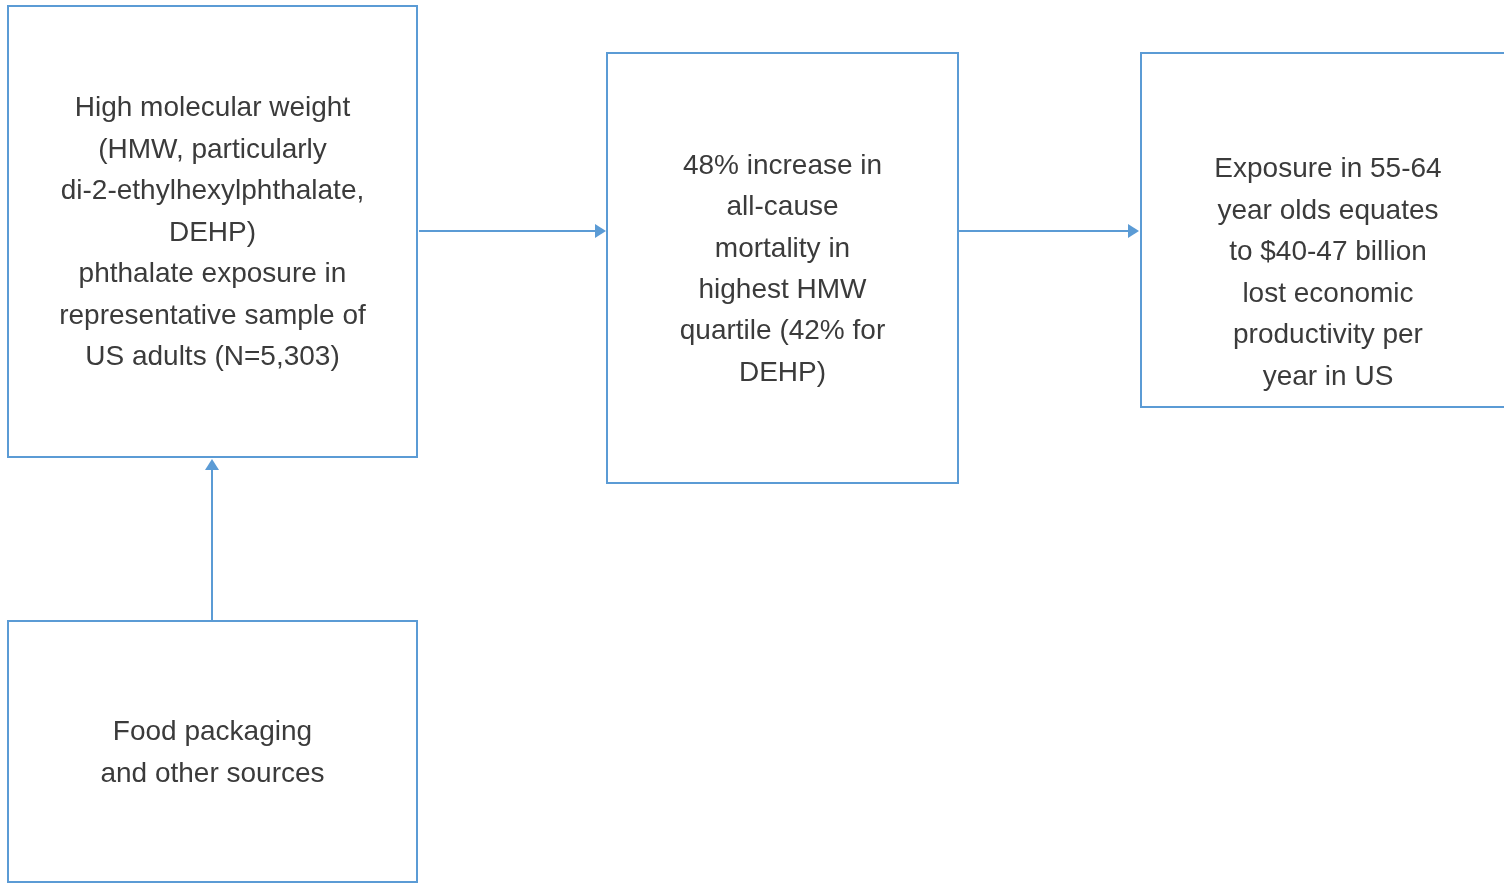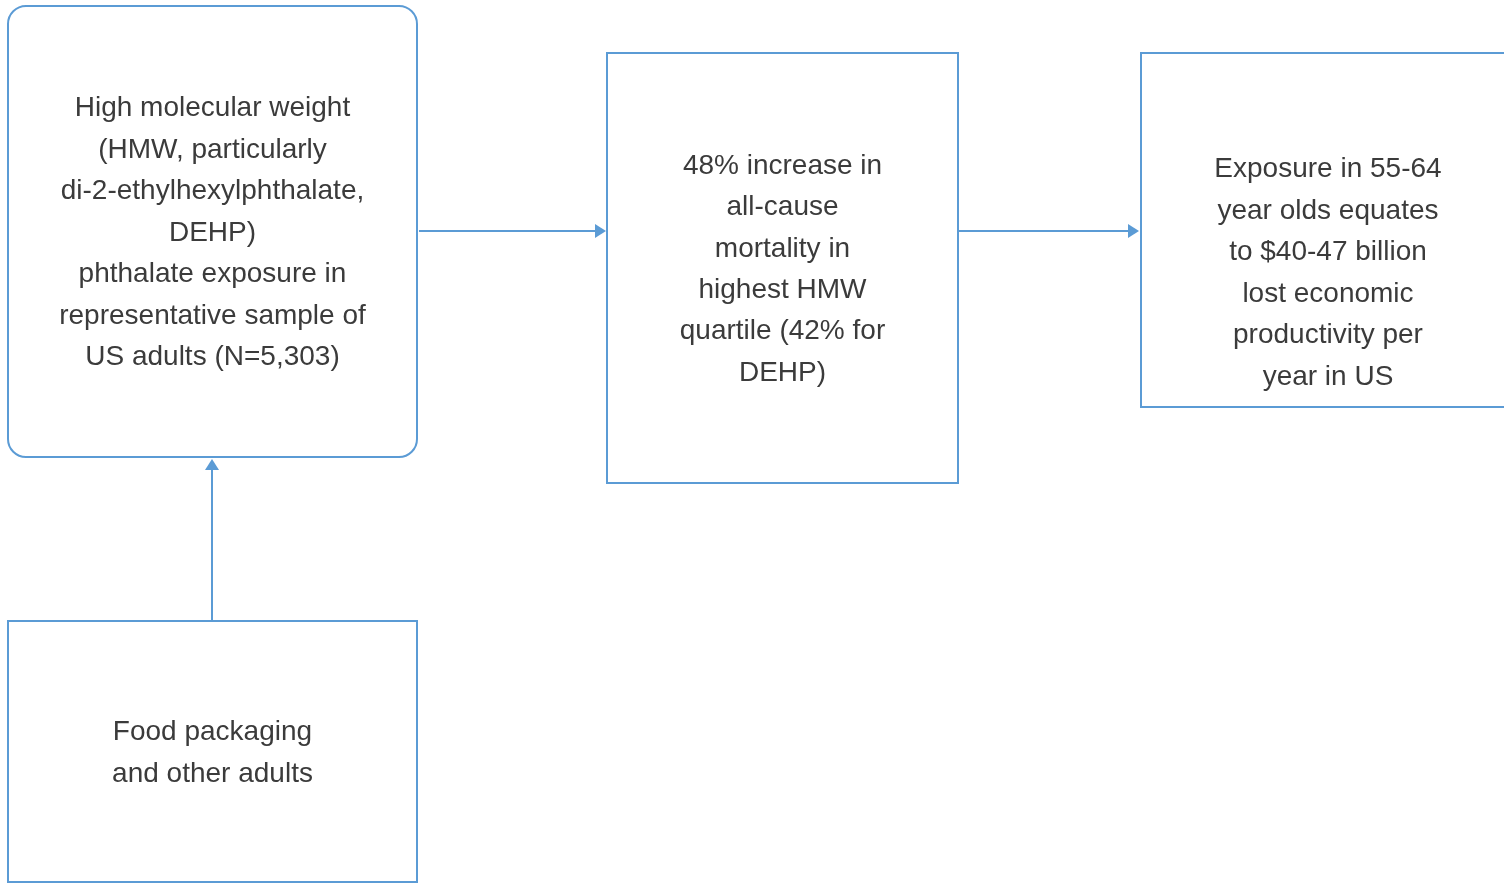--- a/index.html
+++ b/index.html
@@ -31,21 +31,21 @@
     justify-content: center;
     padding: 10px 14px;
   }
   .box-text {
     white-space: pre-line;
     text-align: center;
     color: var(--text);
     font-size: 28px;
     line-height: 1.48;
   }
-  .box1 { left: 7px;    top: 5px;   width: 411px; height: 453px; border-radius: 19px; }
+  .box1 { left: 7px;    top: 5px;   width: 411px; height: 453px; }
   .box2 { left: 606px;  top: 52px;  width: 353px; height: 432px; }
   .box3 { left: 1140px; top: 52px;  width: 376px; height: 356px; align-items: flex-end; }
   .box4 { left: 7px;    top: 620px; width: 411px; height: 263px; }
 
   .arrow { position: absolute; }
   .arrow-h { height: 16px; }
   .arrow-h .shaft {
     position: absolute;
     left: 0; top: 7px;
     height: 2px;
@@ -109,21 +109,21 @@
     <div class="box-text">Exposure in 55-64
 year olds equates
 to $40-47 billion
 lost economic
 productivity per
 year in US</div>
   </div>
 
   <div class="box box4">
     <div class="box-text">Food packaging
-and other adults</div>
+and other sources</div>
   </div>
 
   <div class="arrow arrow-h arrow1">
     <div class="shaft"></div>
     <div class="head"></div>
   </div>
 
   <div class="arrow arrow-h arrow2">
     <div class="shaft"></div>
     <div class="head"></div>

